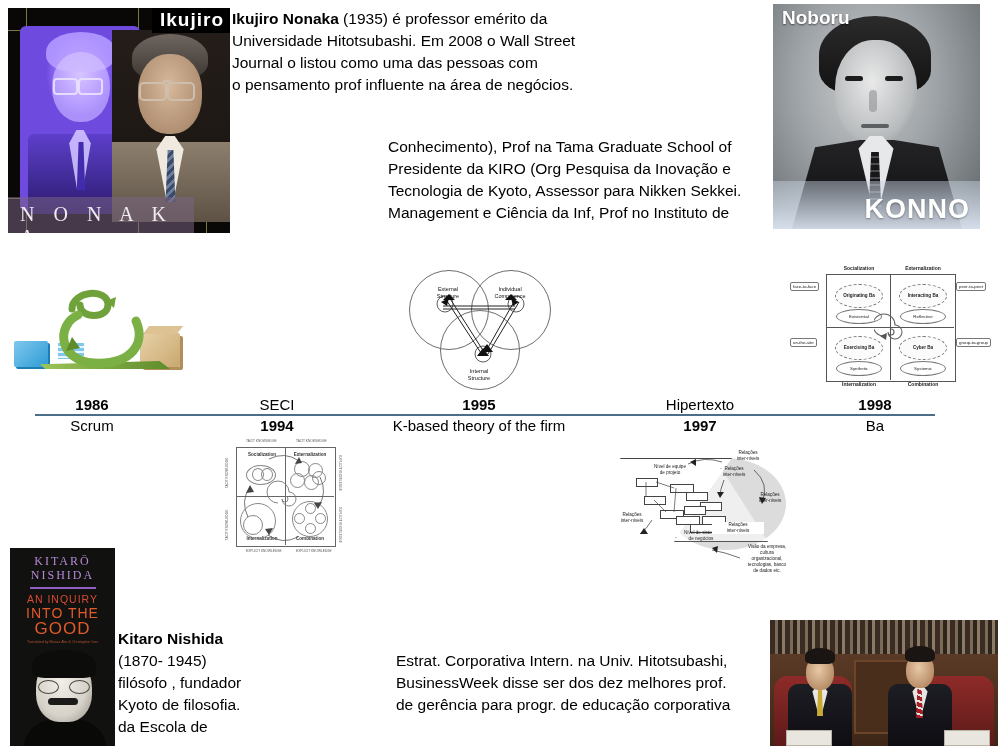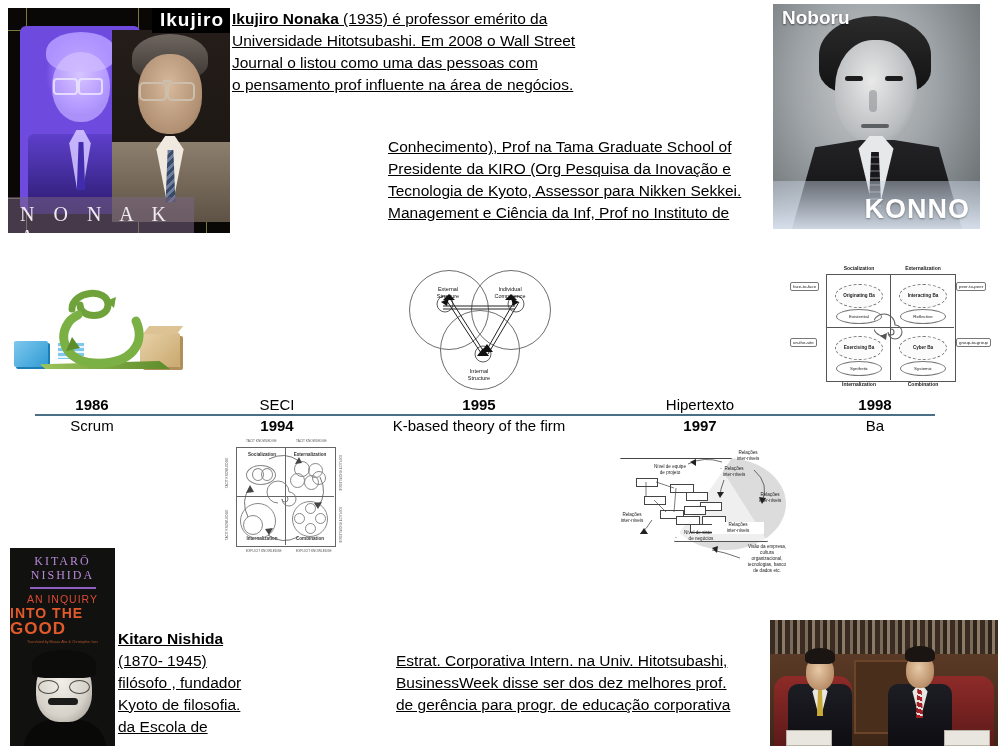--- a/index.html
+++ b/index.html
@@ -67,21 +67,21 @@
       background:repeating-linear-gradient(0deg,#17171a 0 5px,#4a4a50 5px 7px);
       clip-path:polygon(26% 0,74% 0,90% 100%,10% 100%);}
   #konno-band{position:absolute;left:0;bottom:0;width:100%;height:48px;
       background:linear-gradient(180deg,rgba(200,210,225,.45),rgba(225,235,248,.9));}
   #konno-name{position:absolute;right:10px;bottom:4px;color:#fff;font-weight:bold;font-size:27px;
       letter-spacing:1px;text-shadow:0 1px 2px rgba(0,0,0,.35);}
   #noboru-tag{position:absolute;left:9px;top:3px;color:#fff;font-weight:bold;font-size:19px;
       text-shadow:0 1px 2px rgba(0,0,0,.55);}
 
   
-  .body-text{font-size:15.5px;line-height:22px;text-decoration:underline;}
+  .body-text{font-size:15.5px;line-height:22px;}
   #nonaka-bio{left:232px;top:8px;width:545px;}
   #nonaka-bio b{font-weight:bold;}
   #konno-bio{left:388px;top:136px;width:400px;}
   #nishida-bio{left:118px;top:628px;width:260px;}
   #takeuchi-bio{left:396px;top:650px;width:380px;}
 
   
   #timeline-line{left:35px;top:414px;width:900px;height:2px;background:#4a6f87;}
   .tl-label{position:absolute;font-size:15px;white-space:nowrap;text-align:center;}
   .tl-top{top:396px;} .tl-bot{top:417px;}
@@ -146,21 +146,21 @@
   #hyper .nd{position:absolute;background:#fff;border:1px solid #444;height:7px;}
   #hyper .tx{position:absolute;text-align:center;line-height:6px;font-size:4.6px;}
   #hyper svg{position:absolute;inset:0;}
 
   
   #nishida-book{left:10px;top:548px;width:105px;height:198px;background:#111110;overflow:hidden;}
   #nishida-book .t1{color:#b88ad8;font-family:"Liberation Serif",serif;font-size:12px;letter-spacing:2px;
       text-align:center;margin-top:6px;line-height:14px;}
   #nishida-book .rule{width:66px;height:2px;background:#8e5fc0;margin:5px auto 4px;}
   #nishida-book .t2{color:#d94a33;font-size:10.5px;text-align:center;letter-spacing:1px;line-height:13px;}
-  #nishida-book .t3{color:#e25a2b;font-size:14px;font-weight:bold;letter-spacing:1px;line-height:15px;}
+  #nishida-book .t3{color:#e25a2b;font-size:14px;text-align:center;font-weight:normal;letter-spacing:1px;line-height:15px;}
   #nishida-book .t4{color:#b0522e;font-size:3.6px;text-align:center;margin-top:4px;}
   #nishida-book .portrait{position:absolute;left:6px;bottom:0;width:96px;height:96px;}
   #nishida-book .head{position:absolute;left:20px;top:6px;width:56px;height:66px;border-radius:48% 48% 42% 42%;
       background:radial-gradient(ellipse at 45% 38%,#f2efe9,#d6d2c9 60%,#8f8b83 100%);}
   #nishida-book .hairn{position:absolute;left:16px;top:0px;width:64px;height:28px;border-radius:50% 50% 20% 20%;background:#0c0c0b;}
   #nishida-book .specs{position:absolute;left:22px;top:30px;width:52px;height:12px;}
   #nishida-book .specs i{position:absolute;width:19px;height:12px;border:1.4px solid #4a4a46;border-radius:50%;}
   #nishida-book .specs i:first-child{left:0;} #nishida-book .specs i:last-child{right:0;}
   #nishida-book .moust{position:absolute;left:32px;top:48px;width:30px;height:7px;background:#1b1b19;border-radius:4px;}
   #nishida-book .body{position:absolute;left:8px;top:70px;width:82px;height:28px;background:#090908;border-radius:30px 30px 0 0;}

